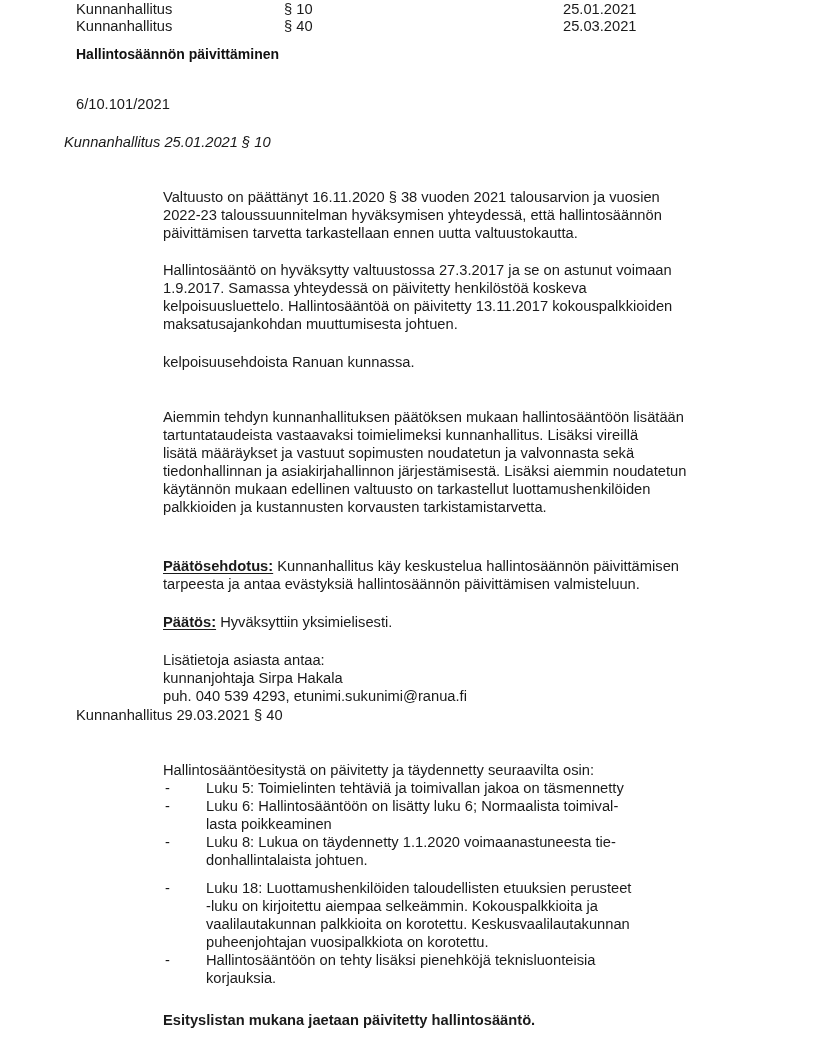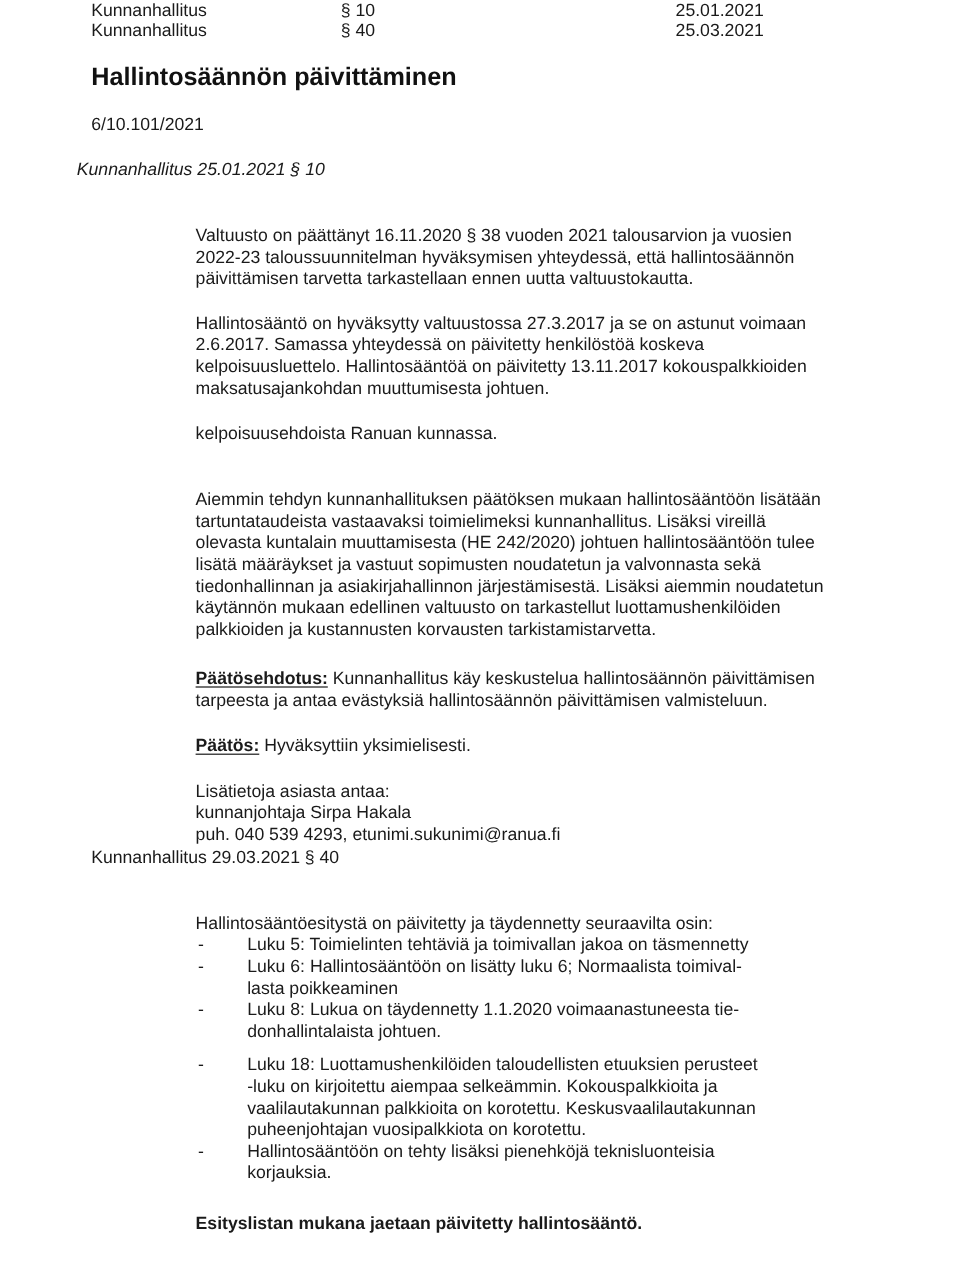--- a/index.html
+++ b/index.html
@@ -19,23 +19,23 @@
     }
     .abs { position: absolute; white-space: nowrap; }
     .hdr-row { position: absolute; left: 76px; height: 18px; width: 700px; }
     .hdr-row span { position: absolute; top: 0; white-space: nowrap; }
     .c1 { left: 0; }
     .c2 { left: 208px; }
     .c3 { left: 444px; margin-left: 43px; }
     .title {
       position: absolute;
       left: 76px;
-      top: 54px;
+      top: 43px;
       font-weight: bold;
-      font-size: 21px;
+      font-size: 14px;
       line-height: 22px;
       color: #111;
     }
     .para {
       position: absolute;
       left: 163px;
       width: 600px;
     }
     .para div { white-space: nowrap; height: 18px; }
     .label {
@@ -81,33 +81,32 @@
 <div class="abs" style="left:64px; top:133px;font-style:italic;">Kunnanhallitus 25.01.2021 § 10</div>
 
 <div class="para" style="top:188px;">
   <div>Valtuusto on päättänyt 16.11.2020 § 38 vuoden 2021 talousarvion ja vuosien</div>
   <div>2022-23 taloussuunnitelman hyväksymisen yhteydessä, että hallintosäännön</div>
   <div>päivittämisen tarvetta tarkastellaan ennen uutta valtuustokautta.</div>
 </div>
 
 <div class="para" style="top:261px;">
   <div>Hallintosääntö on hyväksytty valtuustossa 27.3.2017 ja se on astunut voimaan</div>
-  <div>2.6.2017. Samassa yhteydessä on päivitetty henkilöstöä koskeva</div>
+  <div>1.9.2017. Samassa yhteydessä on päivitetty henkilöstöä koskeva</div>
   <div>kelpoisuusluettelo. Hallintosääntöä on päivitetty 13.11.2017 kokouspalkkioiden</div>
   <div>maksatusajankohdan muuttumisesta johtuen.</div>
 </div>
 
 <div class="para" style="top:353px;">
   <div>kelpoisuusehdoista Ranuan kunnassa.</div>
 </div>
 
 <div class="para" style="top:408px;">
   <div>Aiemmin tehdyn kunnanhallituksen päätöksen mukaan hallintosääntöön lisätään</div>
   <div>tartuntataudeista vastaavaksi toimielimeksi kunnanhallitus. Lisäksi vireillä</div>
-  <div>olevasta kuntalain muuttamisesta (HE 242/2020) johtuen hallintosääntöön tulee</div>
   <div>lisätä määräykset ja vastuut sopimusten noudatetun ja valvonnasta sekä</div>
   <div>tiedonhallinnan ja asiakirjahallinnon järjestämisestä. Lisäksi aiemmin noudatetun</div>
   <div>käytännön mukaan edellinen valtuusto on tarkastellut luottamushenkilöiden</div>
   <div>palkkioiden ja kustannusten korvausten tarkistamistarvetta.</div>
 </div>
 
 <div class="para" style="top:557px;">
   <div><span class="label">Päätösehdotus:</span><span> Kunnanhallitus käy keskustelua hallintosäännön päivittämisen</span></div>
   <div>tarpeesta ja antaa evästyksiä hallintosäännön päivittämisen valmisteluun.</div>
 </div>

